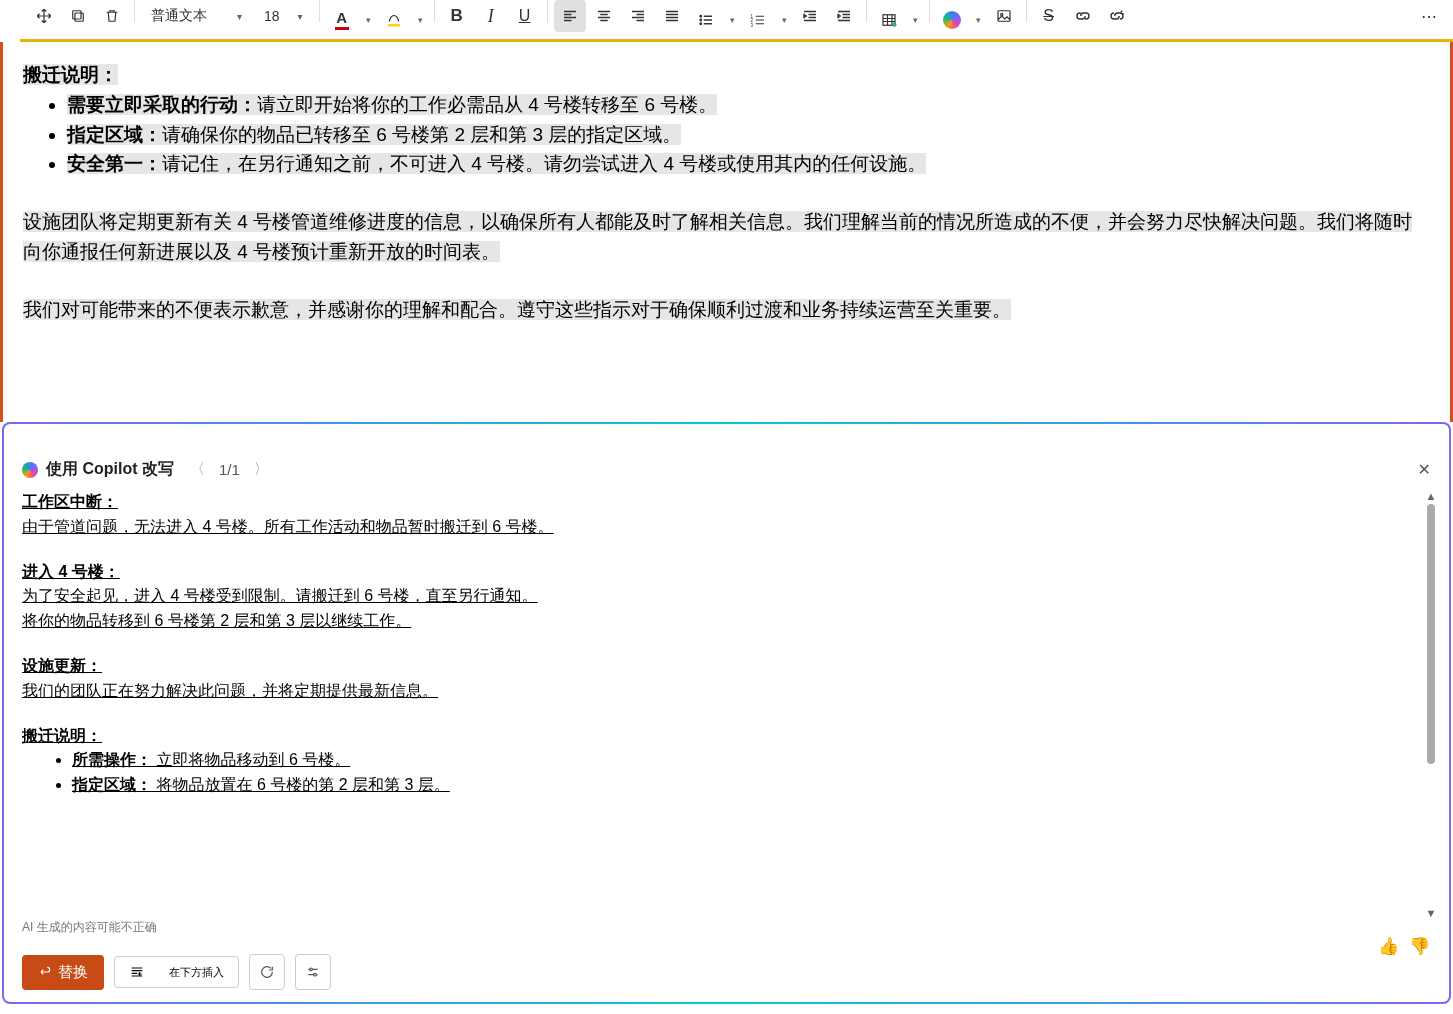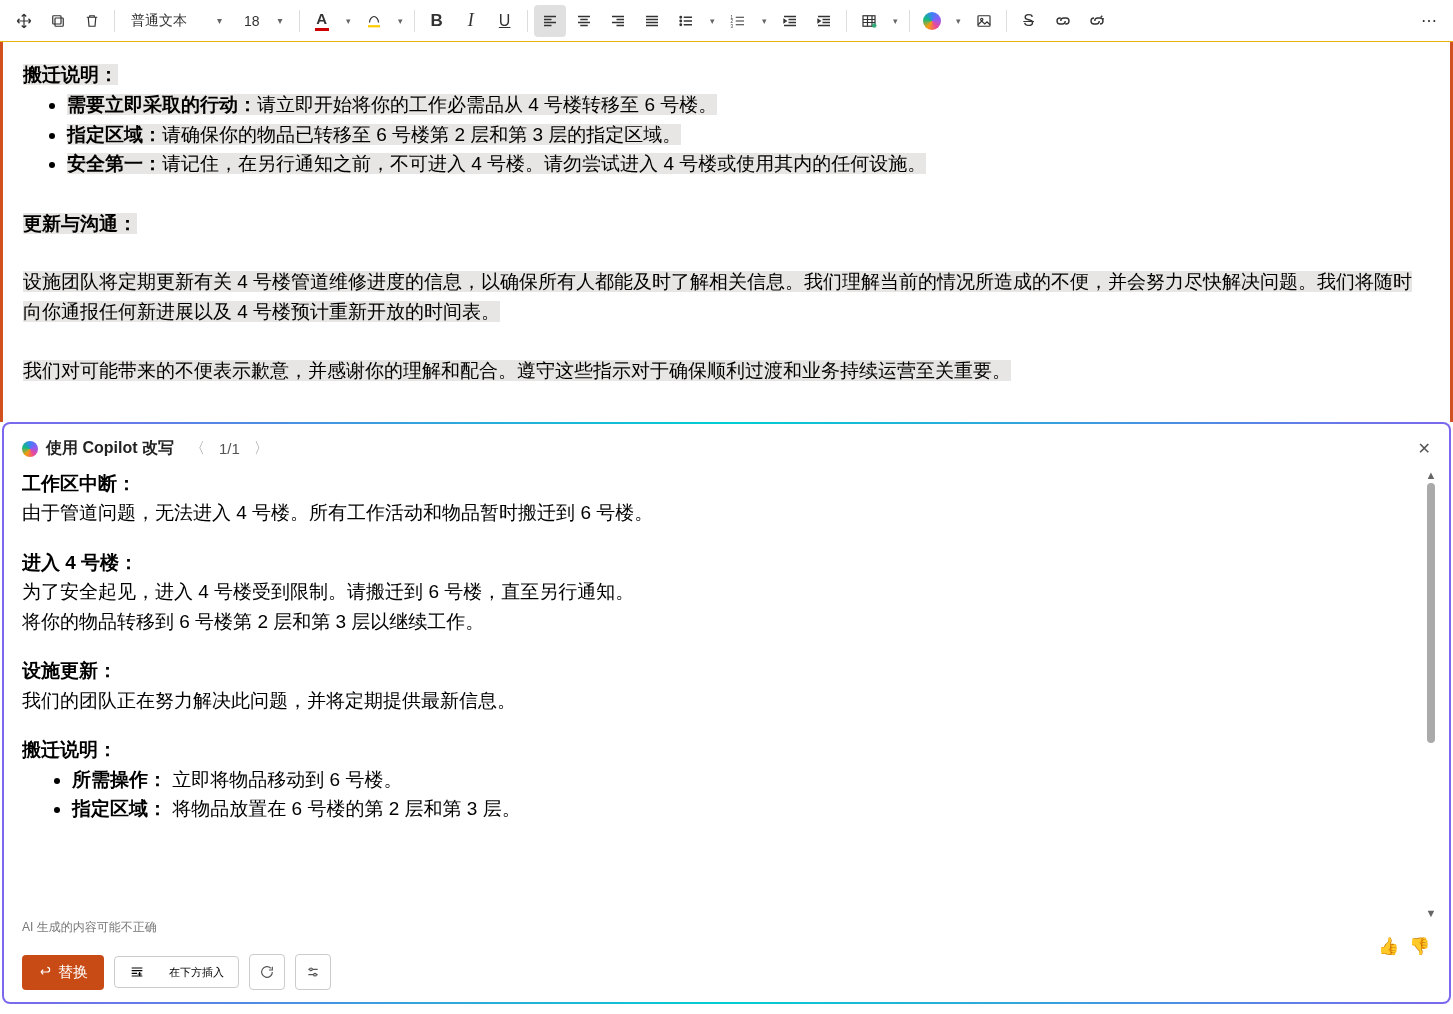--- a/index.html
+++ b/index.html
@@ -6,25 +6,25 @@
 body {
   font-family: "Microsoft YaHei", "Segoe UI", sans-serif;
   background: #fff;
   overflow: hidden;
   width: 1453px;
   height: 1014px;
 }
 .toolbar {
   height: 42px;
   display: flex;
-  align-items: center;
   padding: 0 8px;
-  border-bottom: 1px solid #eab308;
+  border-bottom: 3px solid #eab308;
   gap: 2px;
   background: #fff;
+  margin-left: 20px;
 }
 .tb-btn {
   min-width: 32px;
   height: 32px;
   display: flex;
   align-items: center;
   justify-content: center;
   border-radius: 4px;
   color: #333;
 }
@@ -81,37 +81,39 @@
   height: 582px;
   display: flex;
   flex-direction: column;
   padding: 14px 0 12px 0;
 }
 .cp-header {
   display: flex;
   align-items: center;
   padding: 0 18px 10px 18px;
   gap: 8px;
+  margin-top: 21px;
 }
 .cp-title { font-size: 16px; font-weight: bold; color: #222; }
 .cp-nav { display: flex; align-items: center; gap: 14px; margin-left: 8px; color: #666; font-size: 15px;}
 .cp-nav-arrow { color: #999; cursor: default; }
 .cp-counter { color: #555; }
 .cp-close { margin-left: auto; color: #555; font-size: 16px; cursor: pointer; }
 .cp-body-wrap {
   flex: 1;
   display: flex;
   overflow: hidden;
   padding: 0 6px 0 18px;
 }
 .cp-body {
   flex: 1;
-  font-size: 19px;
+  font-size: 16px;
   line-height: 1.55;
   overflow: hidden;
+  text-decoration: underline;
 }
 .cp-body .sec-h { font-weight: bold; margin-top: 20px; }
 .cp-body .sec-h:first-child { margin-top: 0; }
 .cp-body ul { list-style: disc; padding-left: 50px; }
 .cp-scroll {
   width: 24px;
   display: flex;
   flex-direction: column;
   align-items: center;
 }
@@ -326,21 +328,20 @@
   <div class="tb-btn" style="margin-left:auto">⋯</div>
 </div>
 
 <div class="doc-area">
   <div class="doc-h"><span class="hl">搬迁说明：</span></div>
   <ul class="doc-ul" id="doc-bullets">
       <li><span class="hl"><b>需要立即采取的行动：</b>请立即开始将你的工作必需品从 4 号楼转移至 6 号楼。</span></li>
       <li><span class="hl"><b>指定区域：</b>请确保你的物品已转移至 6 号楼第 2 层和第 3 层的指定区域。</span></li>
       <li><span class="hl"><b>安全第一：</b>请记住，在另行通知之前，不可进入 4 号楼。请勿尝试进入 4 号楼或使用其内的任何设施。</span></li>
     </ul>
-  <div class="doc-h mt-space"><span class="hl">更新与沟通：</span></div>
   <div class="doc-p mt-space2"><span class="hl">设施团队将定期更新有关 4 号楼管道维修进度的信息，以确保所有人都能及时了解相关信息。我们理解当前的情况所造成的不便，并会努力尽快解决问题。我们将随时向你通报任何新进展以及 4 号楼预计重新开放的时间表。</span></div>
   <div class="doc-p mt-space2"><span class="hl">我们对可能带来的不便表示歉意，并感谢你的理解和配合。遵守这些指示对于确保顺利过渡和业务持续运营至关重要。</span></div>
 </div>
 
 <div class="copilot-panel">
   <div class="cp-header">
     <div class="copilot-icon-sm"></div>
     <div class="cp-title">使用 Copilot 改写</div>
     <div class="cp-nav">
       <span class="cp-nav-arrow">〈</span>

